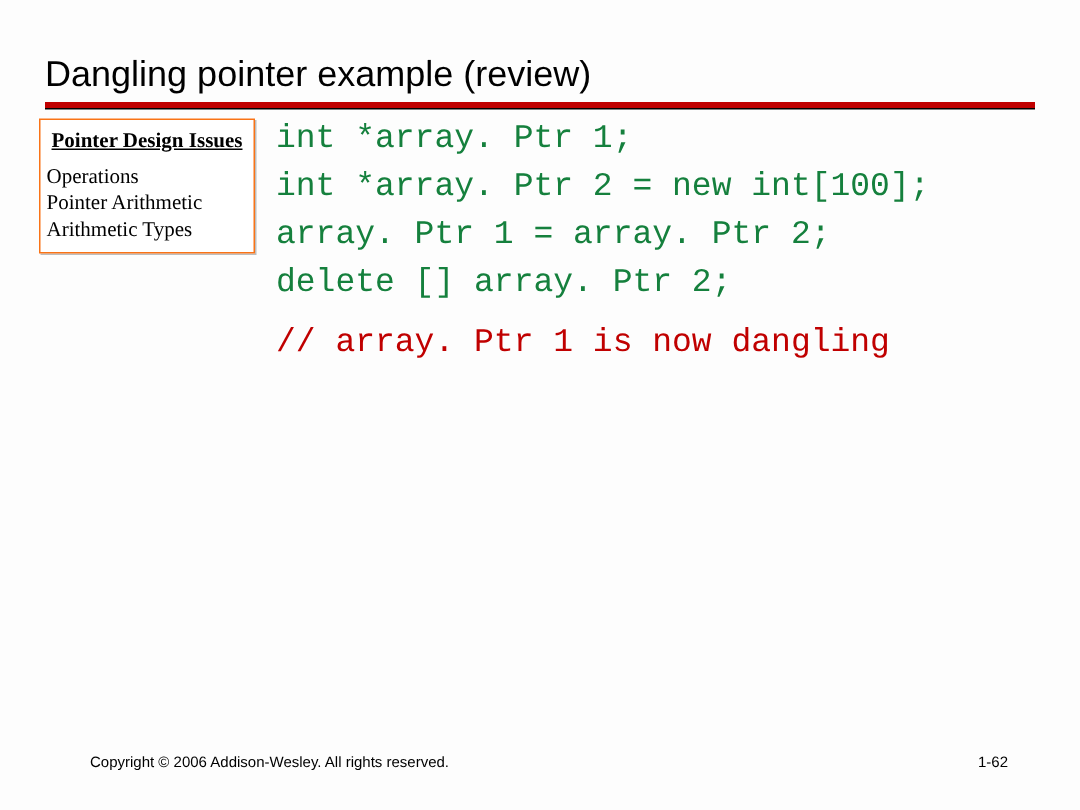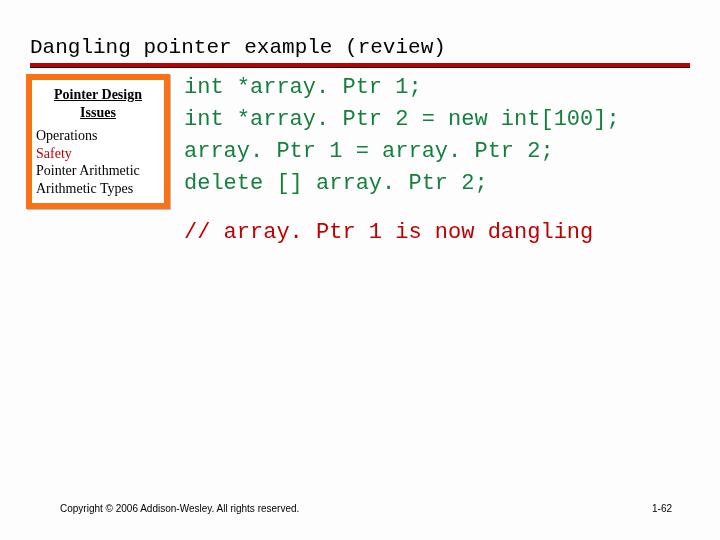--- a/index.html
+++ b/index.html
@@ -5,42 +5,42 @@
   html,body{margin:0;padding:0}
   body{
     width:720px;height:540px;
     background:#fdfdfd;
     font-family:"Times New Roman",Times,serif;
     color:#000;
     position:relative;
     box-sizing:border-box;
   }
   .title{
-    font-family:Liberation Mono, monospace;
-    font-size:21px;
+    font-family:Liberation Sans, sans-serif;
+    font-size:24px;
     color:#000;
     padding:36px 30px 2px 30px;
     font-weight:400;
     letter-spacing:0px;
   }
   .rule-red{
     height:4px;background:#c00000;margin:2px 30px 0 30px;
   }
   .rule-black{
     height:1px;background:#000;margin:0 30px 0 30px;
   }
   .body-row{
     display:flex;
     align-items:flex-start;
     padding:4px 20px 0 26px;
   }
   .sidebar{
     width:144px;
     flex:0 0 144px;
-    border:6px solid #f97316;
+    border:1px solid #f97316;
     background:#fff;
     padding:6px 4px 6px 4px;
     box-sizing:border-box;
     font-size:14px;
     line-height:1.25;
     text-align:left;
     margin-top:2px;
     box-shadow:1px 1px 0 rgba(0,0,0,0.25);
   }
   .sidebar .heading{
@@ -85,21 +85,20 @@
 <body>
 
 <div class="title">Dangling pointer example (review)</div>
 <div class="rule-red"></div>
 <div class="rule-black"></div>
 
 <div class="body-row">
   <div class="sidebar">
     <div class="heading">Pointer Design Issues</div>
     <span class="item">Operations</span>
-    <span class="item danger">Safety</span>
     <span class="item">Pointer Arithmetic</span>
     <span class="item">Arithmetic Types</span>
   </div>
   <div class="code"><span>int *array. Ptr 1;</span>
 <span>int *array. Ptr 2 = new int[100];</span>
 <span>array. Ptr 1 = array. Ptr 2;</span>
 <span>delete [] array. Ptr 2;</span></div>
 </div>
 
 <div class="comment-row">// array. Ptr 1 is now dangling</div>

